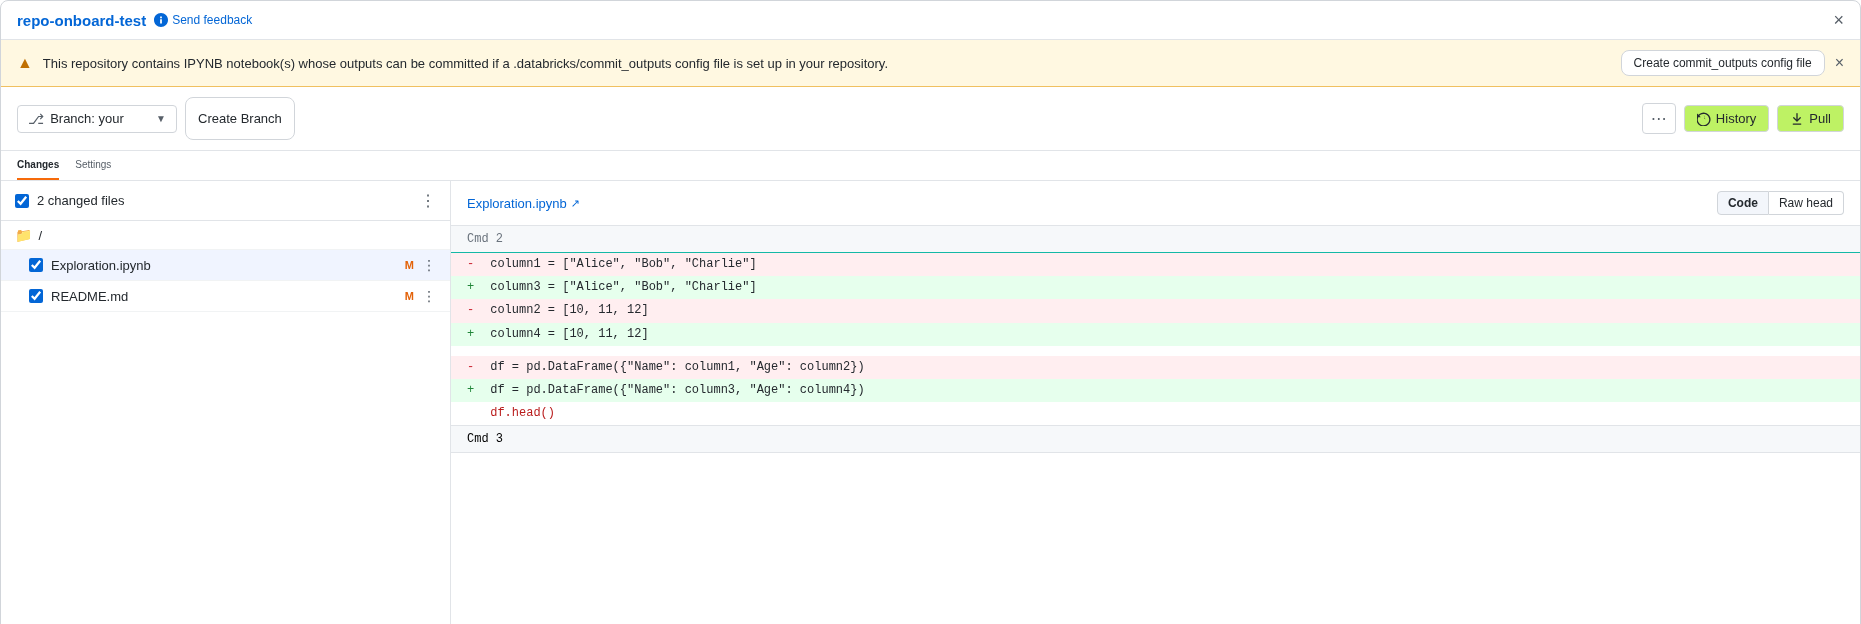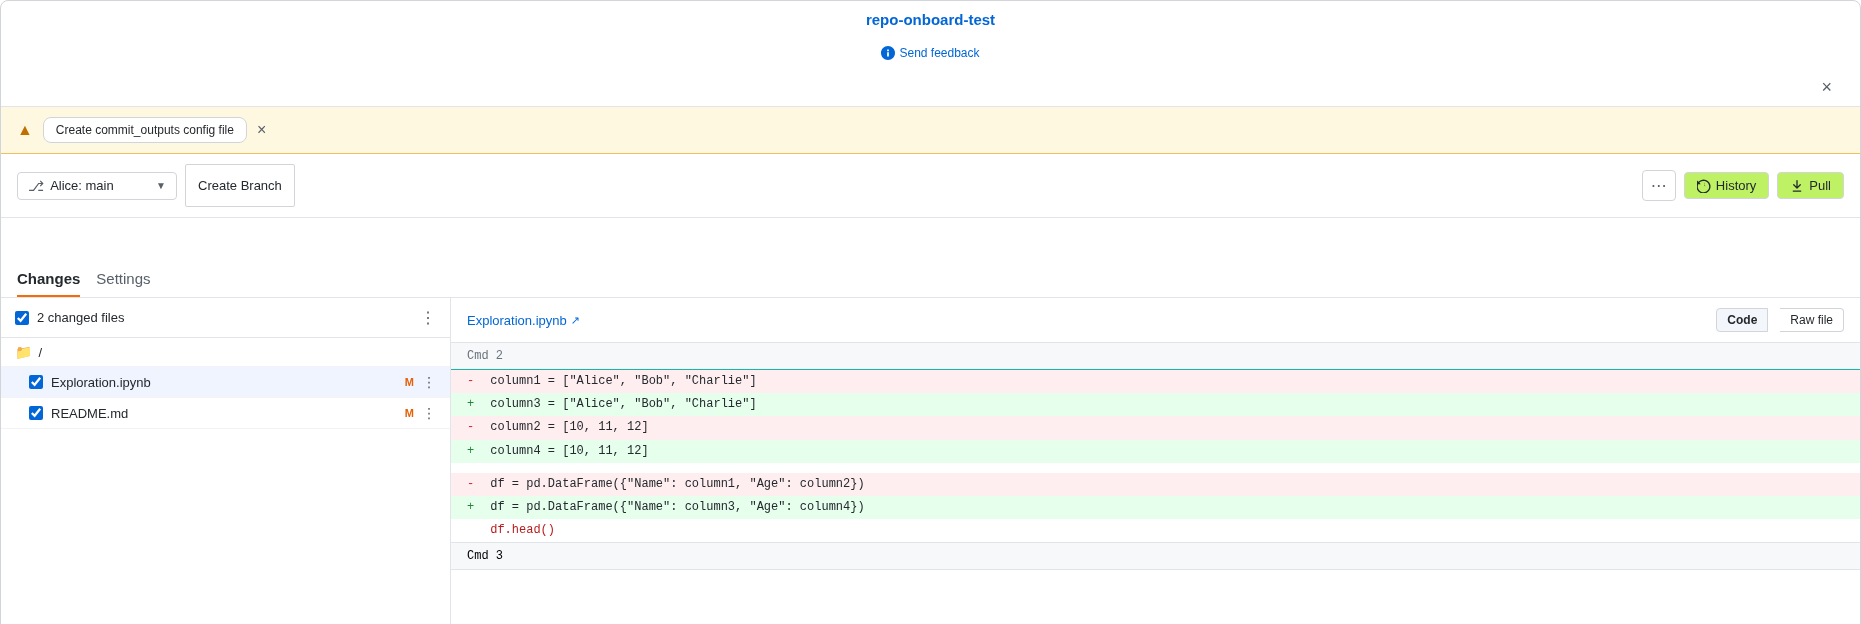--- a/index.html
+++ b/index.html
@@ -15,24 +15,23 @@
       border: 1px solid #d1d5da;
       border-radius: 8px;
       overflow: hidden;
       background: #fff;
       position: relative;
     }
     
     .header {
       display: flex;
       align-items: center;
-      padding: 10px 28px;
-      border-bottom: 1px solid #e1e4e8;
-      gap: 18px;
-      flex-direction: column;
+      padding: 10px 16px;
+      border-bottom: 1px solid #e1e4e8;
+      gap: 8px;
     }
     .repo-title {
       font-weight: 600;
       font-size: 15px;
       color: #0366d6;
     }
     .send-feedback {
       display: flex;
       align-items: center;
       gap: 4px;
@@ -111,21 +110,21 @@
       color: #586069;
     }
     .chevron-down {
       font-size: 10px;
       color: #586069;
       margin-left: auto;
     }
     .create-branch-btn {
       background: #fff;
       border: 1px solid #d1d5da;
-      border-radius: 2px;
+      border-radius: 8px;
       padding: 13px 12px;
       font-size: 13px;
       cursor: pointer;
       color: #24292e;
     }
     .toolbar-right {
       margin-left: auto;
       display: flex;
       align-items: center;
       gap: 8px;
@@ -153,25 +152,24 @@
     }
     
     .tabs {
       display: flex;
       padding: 0 16px;
       border-bottom: 1px solid #e1e4e8;
     }
     .tab {
       padding: 8px 0;
       margin-right: 16px;
-      font-size: 15px;
+      font-size: 10px;
       cursor: pointer;
       border-bottom: 2px solid transparent;
       color: #586069;
-      margin-top: 44px;
     }
     .tab.active {
       color: #24292e;
       border-bottom-color: #f66a0a;
       font-weight: 600;
     }
     
     .main-content {
       display: flex;
       height: calc(624px - 170px);
@@ -266,21 +264,21 @@
       display: flex;
       align-items: center;
       gap: 4px;
     }
     .external-link-icon {
       font-size: 11px;
     }
     .diff-actions {
       margin-left: auto;
       display: flex;
-      gap: 12px;
+      gap: 0;
     }
     .diff-action-btn {
       background: #fff;
       border: 1px solid #d1d5da;
       padding: 4px 10px;
       font-size: 12px;
       cursor: pointer;
       color: #24292e;
     }
     .diff-action-btn:first-child {
@@ -354,28 +352,29 @@
       <svg width="14" height="14" viewBox="0 0 16 16" fill="#0366d6">
         <path d="M8 0C3.58 0 0 3.58 0 8c0 4.42 3.58 8 8 8s8-3.58 8-8c0-4.42-3.58-8-8-8zm1 12H7V7h2v5zm0-6H7V4h2v2z"></path>
       </svg>
       <span>Send feedback</span>
     </a>
     <button class="close-btn">×</button>
   </div>
 
   <div class="banner">
     <span class="banner-icon">▲</span>
+    <span class="banner-text">This repository contains IPYNB notebook(s) whose outputs can be committed if a .databricks/commit_outputs config file is set up in your repository.</span>
     <button class="banner-action-btn">Create commit_outputs config file</button>
     <button class="banner-close">×</button>
   </div>
 
   <div class="toolbar">
     <div class="branch-select">
       <span class="branch-icon">⎇</span>
-      <span>Alice: main</span>
+      <span>Branch: your</span>
       <span class="chevron-down">▼</span>
     </div>
     <button class="create-branch-btn">Create Branch</button>
     <div class="toolbar-right">
       <button class="more-btn">⋯</button>
       <button class="history-btn">
         <svg width="14" height="14" viewBox="0 0 16 16" fill="currentColor">
           <path d="M1.643 3.143L.427 1.927A.25.25 0 000 2.104V5.75c0 .138.112.25.25.25h3.646a.25.25 0 00.177-.427L2.715 4.215a6.5 6.5 0 11-.82 1.054.75.75 0 10-1.227-.861A8 8 0 101.643 3.143z"></path>
           <path d="M7.75 4a.75.75 0 01.75.75v2.992l1.028.532a.75.75 0 01-.serde-.serde M7.75 4a.75.75 0 01.75.75v2.992l1.028.532a.75.75 0 11-.683 1.342l-1.25-.646A.75.75 0 017 8.25v-3.5A.75.75 0 017.75 4z"></path>
         </svg>
@@ -426,21 +425,21 @@
     </div>
 
     <div class="right-panel">
       <div class="diff-header">
         <span class="diff-file-name">
           <span>Exploration.ipynb</span>
           <span class="external-link-icon">↗</span>
         </span>
         <div class="diff-actions">
           <button class="diff-action-btn">Code</button>
-          <button class="diff-action-btn">Raw file</button>
+          <button class="diff-action-btn">Raw head</button>
         </div>
       </div>
       <div class="diff-content">
         <div class="cmd-label">Cmd  2</div>
 
         <div class="diff-line removed">
           <span class="diff-prefix">-</span>
           <span> column1 = ["Alice", "Bob", "Charlie"]</span>
         </div>
         <div class="diff-line added">

